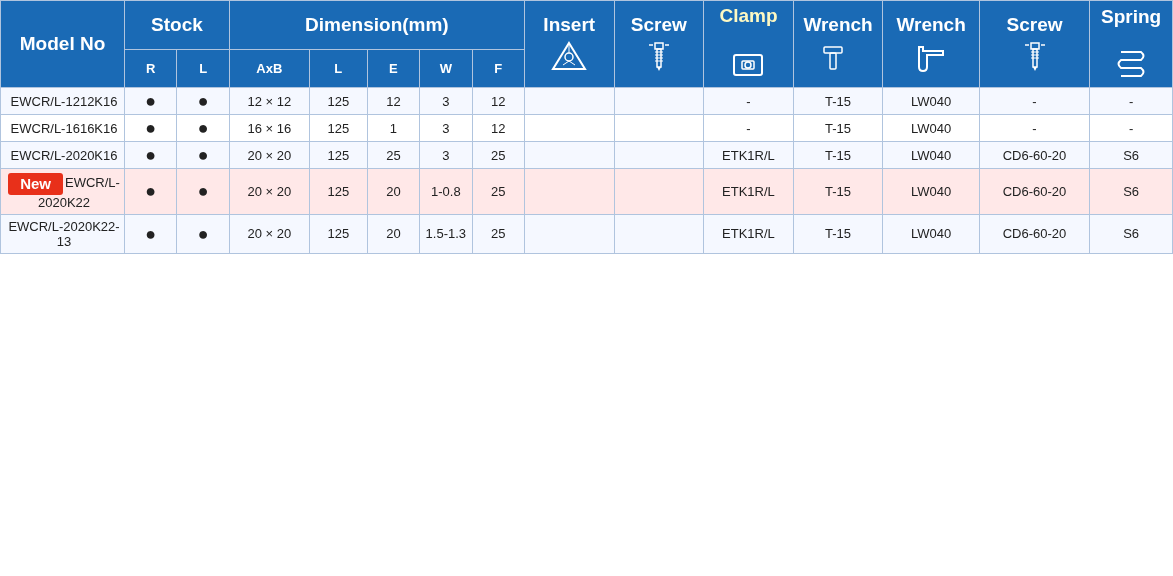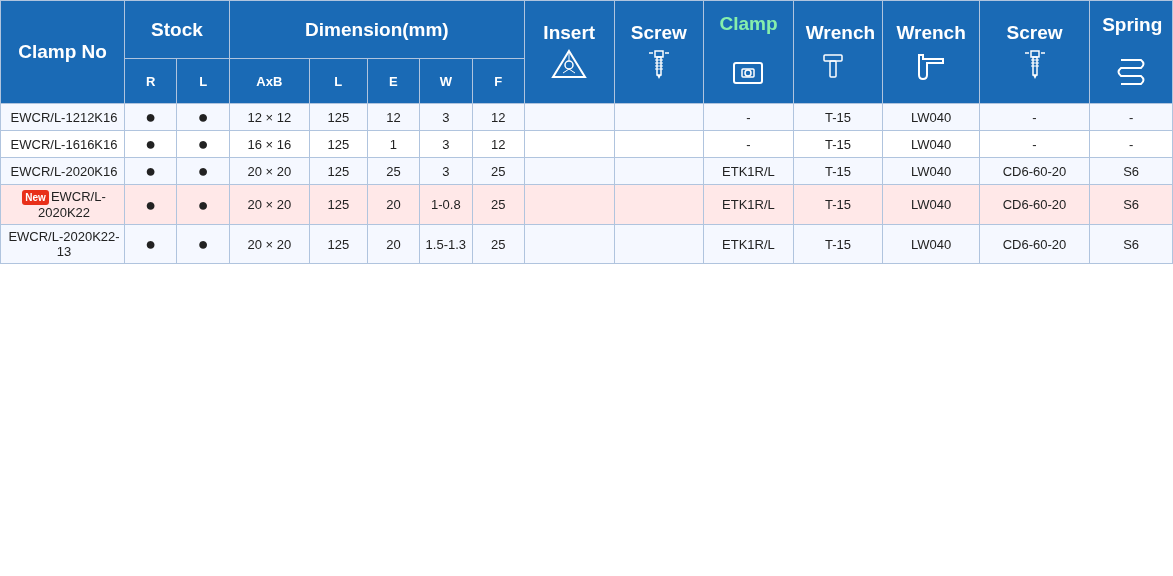--- a/index.html
+++ b/index.html
@@ -57,35 +57,35 @@
     .model-no-cell {
       text-align: center;
       padding-left: 6px;
       font-size: 12px;
       position: relative;
     }
     .new-badge {
       display: inline-block;
       background: #e8301a;
       color: #fff;
-      font-size: 10px;
+      font-size: 15px;
       font-weight: bold;
       border-radius: 3px;
-      padding: 1px 3px;
+      padding: 1px 12px;
       margin-right: 2px;
       vertical-align: middle;
       line-height: 1.3;
     }
     .dot {
       font-size: 18px;
       color: #222;
       line-height: 1;
     }
     .icon-cell {
-      padding: 12px;
+      padding: 4px;
     }
     .icon-cell svg, .icon-cell img {
       display: block;
       margin: auto;
     }
     
     .col-model  { width: 90px; }
     .col-r      { width: 38px; }
     .col-l      { width: 38px; }
     .col-axb    { width: 58px; }
@@ -127,21 +127,21 @@
       <col class="col-screw1">
       <col class="col-clamp">
       <col class="col-wrench1">
       <col class="col-wrench2">
       <col class="col-screw2">
       <col class="col-spring">
     </colgroup>
     <thead>
 
       <tr class="header-row-1">
-        <th rowspan="2" class="model-no-header">Clamp No</th>
+        <th rowspan="2" class="model-no-header">Model No</th>
         <th colspan="2">Stock</th>
         <th colspan="5">Dimension(mm)</th>
         <th rowspan="2" class="icon-cell">
           <div style="color:#fff;font-weight:bold;margin-bottom:3px;">Insert</div>
 
           <svg class="icon-svg" viewBox="0 0 40 36">
             <polygon points="20,4 36,30 4,30" fill="none" stroke="#fff" stroke-width="2"></polygon>
             <circle cx="20" cy="18" r="4" fill="none" stroke="#fff" stroke-width="1.5"></circle>
             <line x1="20" y1="4" x2="20" y2="14" stroke="#fff" stroke-width="1"></line>
             <line x1="14" y1="26" x2="20" y2="22" stroke="#fff" stroke-width="1"></line>
@@ -157,21 +157,21 @@
             <line x1="26" y1="6" x2="30" y2="6" stroke="#fff" stroke-width="1.5"></line>
             <rect x="18" y="10" width="4" height="18" fill="none" stroke="#fff" stroke-width="1.5"></rect>
             <line x1="16" y1="13" x2="24" y2="13" stroke="#fff" stroke-width="1"></line>
             <line x1="16" y1="16" x2="24" y2="16" stroke="#fff" stroke-width="1"></line>
             <line x1="16" y1="19" x2="24" y2="19" stroke="#fff" stroke-width="1"></line>
             <line x1="16" y1="22" x2="24" y2="22" stroke="#fff" stroke-width="1"></line>
             <polygon points="18,28 22,28 20,32" fill="#fff"></polygon>
           </svg>
         </th>
         <th rowspan="2" class="icon-cell">
-          <div style="color:#86efac;font-weight:bold;margin-bottom:20px;">Clamp</div>
+          <div style="color:#fef9c3;font-weight:bold;margin-bottom:20px;">Clamp</div>
 
           <svg class="icon-svg" viewBox="0 0 40 36">
             <rect x="6" y="8" width="28" height="20" rx="2" fill="none" stroke="#fff" stroke-width="2"></rect>
             <rect x="14" y="14" width="12" height="8" rx="1" fill="none" stroke="#fff" stroke-width="1.5"></rect>
             <circle cx="20" cy="18" r="3" fill="none" stroke="#fff" stroke-width="1.5"></circle>
           </svg>
         </th>
         <th rowspan="2" class="icon-cell">
           <div style="color:#fff;font-weight:bold;margin-bottom:3px;">Wrench</div>
 

